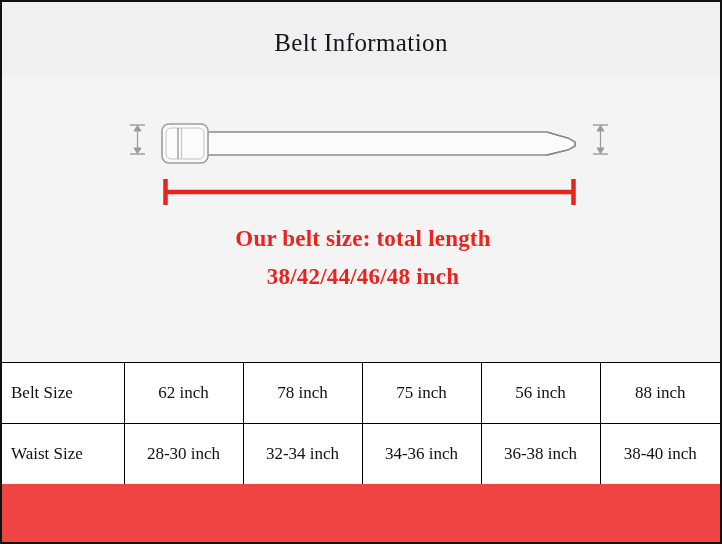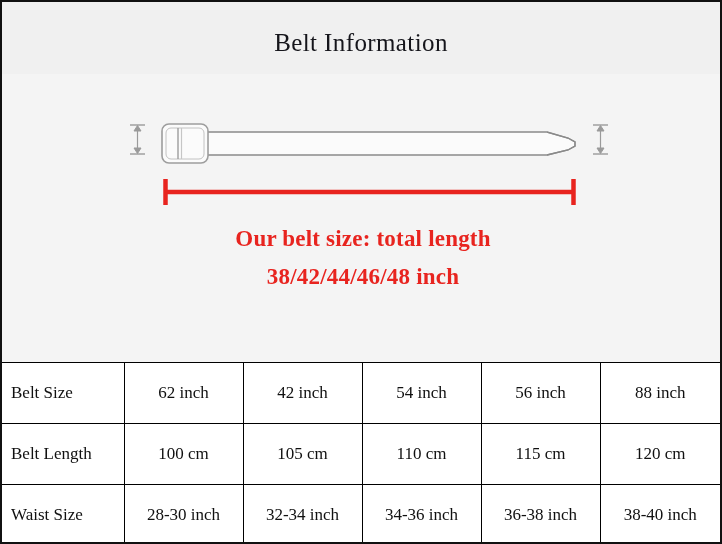--- a/index.html
+++ b/index.html
@@ -170,32 +170,24 @@
       <col class="c-data">
       <col class="c-data">
       <col class="c-data">
       <col class="c-data">
       <col class="c-data-last">
     </colgroup>
     <tbody>
       <tr>
         <td class="row-label">Belt Size</td>
         <td>62 inch</td>
-        <td>42 inch</td>
-        <td>54 inch</td>
+        <td>78 inch</td>
+        <td>75 inch</td>
         <td>56 inch</td>
         <td>88 inch</td>
-      </tr>
-      <tr>
-        <td class="row-label">Belt Length</td>
-        <td>100 cm</td>
-        <td>105 cm</td>
-        <td>110 cm</td>
-        <td>115 cm</td>
-        <td>120 cm</td>
       </tr>
       <tr>
         <td class="row-label">Waist Size</td>
         <td>28-30 inch</td>
         <td>32-34 inch</td>
         <td>34-36 inch</td>
         <td>36-38 inch</td>
         <td>38-40 inch</td>
       </tr>
     </tbody>

